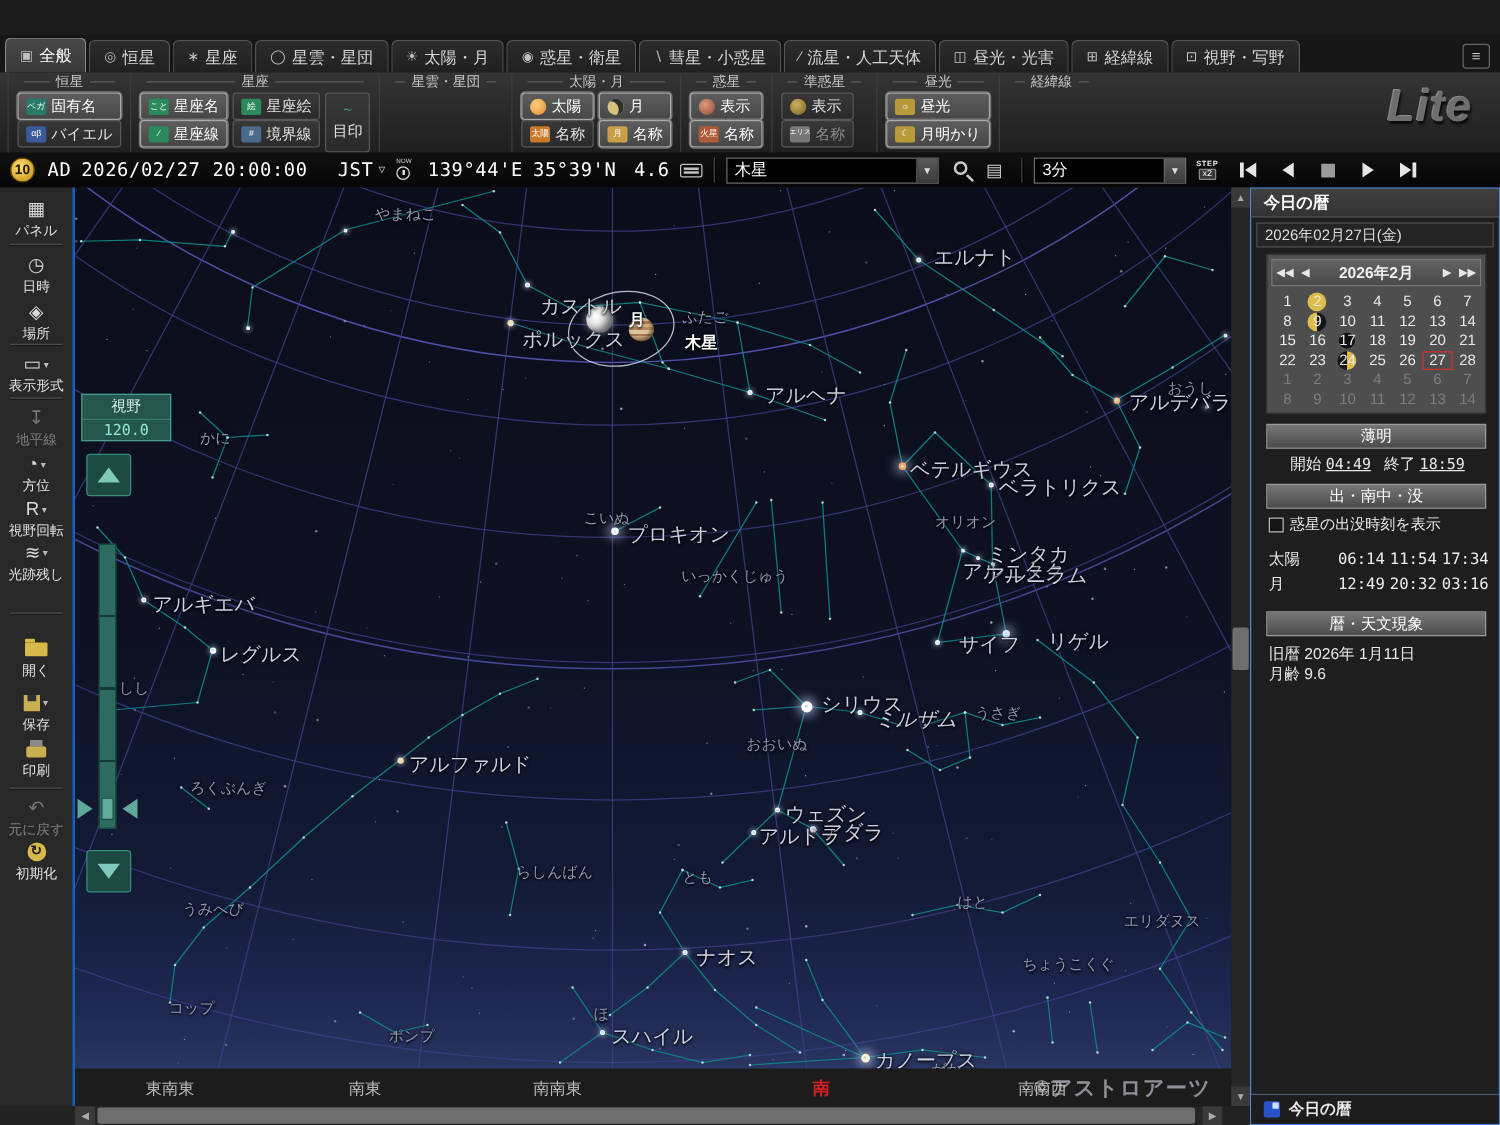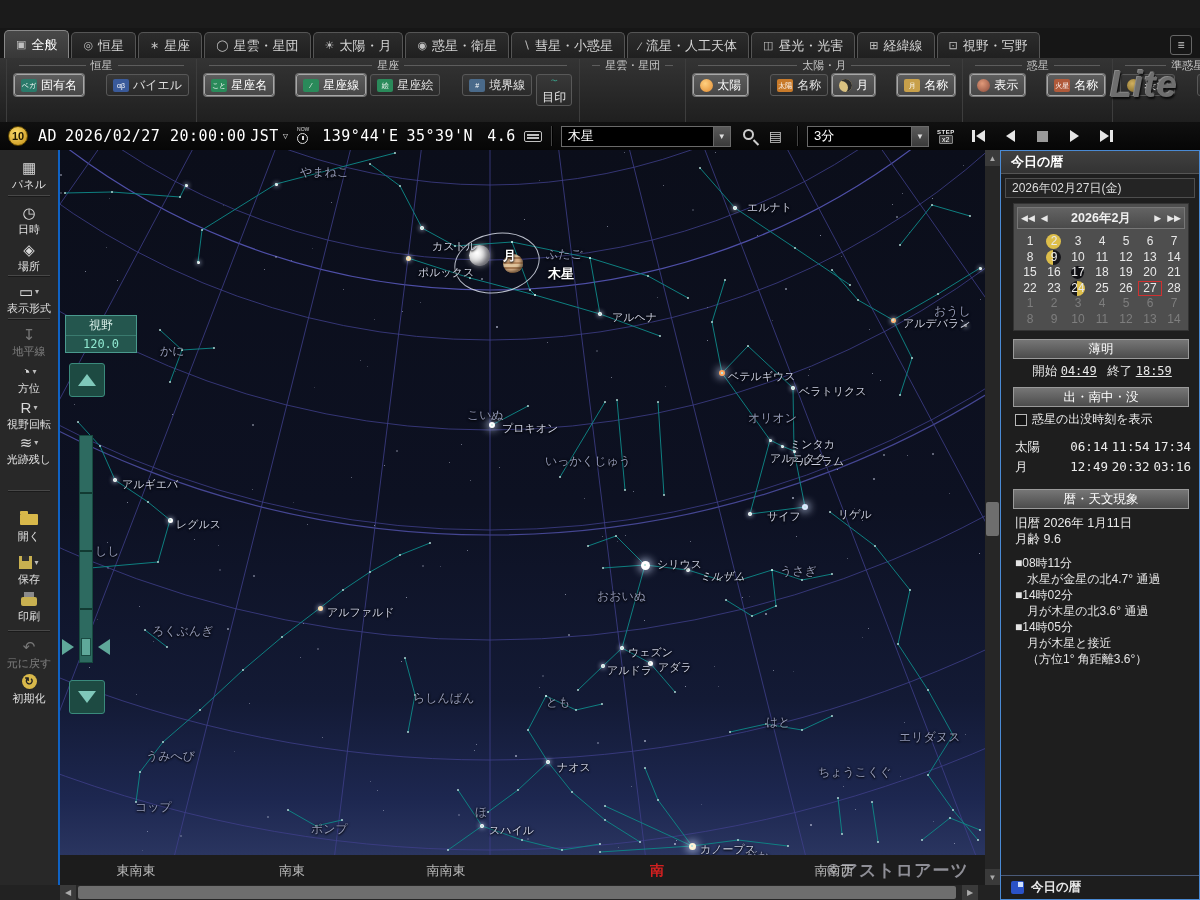--- a/index.html
+++ b/index.html
@@ -22,25 +22,25 @@
 .tab .tic { font-size:11px; color:#c0c0c0; }
 #hamburger { margin-left:auto; margin-right:8px; margin-bottom:3px; width:22px; height:20px; border:1px solid #666; border-radius:3px; color:#ccc; font-size:12px; display:flex; align-items:center; justify-content:center; }
 
 
 #ribbon { position:absolute; left:0; top:58px; width:1200px; height:64px; background:linear-gradient(#343434,#1f1f1f); display:flex; padding:1px 6px 0 6px; }
 .rgroup { padding:0 7px; display:flex; flex-direction:column; border-left:1px solid #3d3d3d; }
 .rgroup:first-child { border-left:none; }
 .glabel { display:flex; align-items:center; height:13px; color:#c9c9c9; font-size:11px; white-space:nowrap; }
 .glabel::before,.glabel::after { content:""; flex:1; min-width:8px; height:1px; background:#5d5d5d; margin:0 5px; }
 .gbody { display:flex; gap:4px; margin-top:2px; }
-.gcol { display:flex; gap:22px; }
+.gcol { display:flex; flex-direction:column; gap:0; }
 .rbtn { display:flex; align-items:center; gap:4px; height:22px; padding:0 6px; border:1px solid #585858; border-radius:3px; background:linear-gradient(#383838,#2a2a2a); color:#e2e2e2; font-size:12px; white-space:nowrap; }
 .rbtn.on { background:linear-gradient(#5d5d5d,#474747); border-color:#a8a8a8; box-shadow:0 0 0 1px #777; color:#fff; }
 .rbtn.dis { color:#8a8a8a; }
-.rbtn.tall { height:32px; flex-direction:column; justify-content:center; padding:2px 5px; gap:2px; }
+.rbtn.tall { height:48px; flex-direction:column; justify-content:center; padding:2px 5px; gap:2px; }
 .ricon { width:16px; height:13px; border-radius:2px; display:flex; align-items:center; justify-content:center; font-size:7px; line-height:1; color:#fff; flex:none; overflow:hidden; }
 .ricon.circle { width:13px; height:13px; border-radius:50%; }
 .ricon.ellipse { width:15px; height:9px; border:2px solid #b56ad6; border-radius:50%; background:transparent; }
 .ricon.crescent { width:13px; height:13px; border-radius:50%; background:#d8c080; box-shadow:inset -4px 2px 0 0 #2e2e2e; }
 #lite-logo { position:absolute; right:22px; top:6px; font-size:36px; font-weight:bold; font-style:italic; color:#6e6e6e; letter-spacing:1px; text-shadow:1px 2px 2px #0a0a0a, -1px -1px 0 #8a8a8a; }
 
 
 #controlbar { position:absolute; left:0; top:122px; width:1200px; height:28px; background:linear-gradient(#101010,#060606); display:flex; align-items:center; color:#fff; font-family:"DejaVu Sans Mono",monospace; font-size:15px; }
 #era-icon { width:20px; height:20px; border-radius:50%; margin:0 10px 0 8px; background:radial-gradient(circle at 40% 35%, #ffe070, #c08a10); border:1px solid #604800; color:#201800; font-size:11px; font-weight:bold; font-family:"Liberation Sans",sans-serif; display:flex; align-items:center; justify-content:center; }
 .cb-text { letter-spacing:.5px; white-space:nowrap; }
@@ -84,21 +84,21 @@
 .ic-printer::before { content:""; position:absolute; top:-5px; left:3px; width:10px; height:5px; background:#8a8a8a; }
 .ic-reset { width:15px; height:15px; border-radius:50%; background:#d8b84a; color:#222; font-size:11px; line-height:15px; text-align:center; font-weight:bold; }
 
 
 #chart { position:absolute; left:60px; top:150px; width:925px; height:705px; overflow:hidden; background:linear-gradient(#0b0e1a 0%, #0d1122 50%, #131a35 78%, #1d2750 92%, #2a3560 100%); }
 #gridsvg,#linesvg { position:absolute; left:0; top:0; }
 .st { position:absolute; border-radius:50%; background:#fff; }
 .dot { position:absolute; border-radius:50%; background:#cdd3e8; }
 .lbl { position:absolute; white-space:nowrap; transform:translateY(-50%); text-shadow:0 0 3px #000,0 1px 2px #000; }
 .lbl-c { color:#9298b5; font-size:12px; }
-.lbl-s { color:#ccd0e2; font-size:11px; }
+.lbl-s { color:#ccd0e2; font-size:16px; }
 .lbl-p { color:#ffffff; font-size:13px; font-weight:bold; }
 #conj-ellipse { position:absolute; border:1px solid rgba(215,220,232,.85); border-radius:50%; transform:rotate(-10deg); }
 #moon-obj { position:absolute; width:21px; height:21px; border-radius:50%; background:radial-gradient(circle at 38% 38%, #ffffff, #d8d8d8 55%, #9f9f9f 90%); box-shadow:inset -4px -2px 5px rgba(70,70,80,.7), 0 0 6px rgba(255,255,255,.5); }
 #jup-obj { position:absolute; width:20px; height:19px; border-radius:50%; background:repeating-linear-gradient(#e0c49c 0 3px, #a87c54 3px 5px, #d8b088 5px 8px, #b88a60 8px 10px); box-shadow:inset -2px -2px 3px rgba(60,40,20,.6); }
 
 #fov-box { position:absolute; left:5px; top:165px; width:72px; border:1px solid #4a9a8e; background:#24564e; text-align:center; }
 #fov-box .r1 { font-size:12px; color:#d8efe8; padding:1px 0; }
 #fov-box .r2 { font-size:12px; color:#8fe8d0; font-family:"DejaVu Sans Mono",monospace; border-top:1px solid #3a7a6e; padding:1px 0; }
 .fovbtn { position:absolute; left:9px; width:36px; height:34px; background:#1d4a42; border:1px solid #3a8a7c; border-radius:3px; display:flex; align-items:center; justify-content:center; }
 .fovbtn .tri-up { width:0; height:0; border-left:9px solid transparent; border-right:9px solid transparent; border-bottom:12px solid #7fc8ba; }
@@ -338,21 +338,21 @@
       </div>
       <div class="rgroup">
         <div class="glabel">経緯線</div>
       </div>
     </div>
 
   <div id="controlbar">
     <div id="era-icon">10</div>
     <span class="cb-text">AD</span>
     <span class="cb-text" style="margin-left:8px">2026/02/27 20:00:00</span>
-    <span class="cb-text" style="margin-left:4px">JST</span>
+    <span class="cb-text" style="margin-left:24px">JST</span>
     <span class="cb-caret">▽</span>
     <span id="ic-now">
         <span class="nowtxt">NOW</span>
         <span class="clock"></span>
       </span>
     <span class="cb-text">139°44'E</span>
     <span class="cb-text" style="margin-left:8px">35°39'N</span>
     <span class="cb-text" style="margin-left:14px">4.6</span>
     <span class="ic-kbd"></span>
     <span class="vsep"></span>
@@ -956,21 +956,21 @@
         <span class="lbl lbl-c" style="left: 537px; top: 446px;">おおいぬ</span>
         <span class="lbl lbl-s" style="left: 267px; top: 462px;">アルファルド</span>
         <span class="lbl lbl-c" style="left: 92px; top: 481px;">ろくぶんぎ</span>
         <span class="lbl lbl-s" style="left: 568px; top: 502px;">ウェズン</span>
         <span class="lbl lbl-s" style="left: 598px; top: 517px;">アダラ</span>
         <span class="lbl lbl-s" style="left: 547px; top: 520px;">アルドラ</span>
         <span class="lbl lbl-c" style="left: 353px; top: 548px;">らしんばん</span>
         <span class="lbl lbl-c" style="left: 486px; top: 552px;">とも</span>
         <span class="lbl lbl-c" style="left: 706px; top: 572px;">はと</span>
         <span class="lbl lbl-c" style="left: 839px; top: 587px;">エリダヌス</span>
-        <span class="lbl lbl-c" style="left: 86px; top: 606px;">うみへび</span>
+        <span class="lbl lbl-c" style="left: 86px; top: 578px;">うみへび</span>
         <span class="lbl lbl-s" style="left: 497px; top: 617px;">ナオス</span>
         <span class="lbl lbl-c" style="left: 758px; top: 622px;">ちょうこくぐ</span>
         <span class="lbl lbl-c" style="left: 75px; top: 657px;">コップ</span>
         <span class="lbl lbl-c" style="left: 415px; top: 662px;">ほ</span>
         <span class="lbl lbl-s" style="left: 429px; top: 680px;">スハイル</span>
         <span class="lbl lbl-c" style="left: 251px; top: 679px;">ポンプ</span>
         <span class="lbl lbl-s" style="left: 640px; top: 699px;">カノープス</span>
         <span class="lbl lbl-c" style="left: 685px; top: 706px;">がか</span>
       </div>
     <div id="fov-box">
@@ -1104,29 +1104,20 @@
           <span class="nm">月</span>
           <span class="tv">12:49</span>
           <span class="tv">20:32</span>
           <span class="tv">03:16</span>
         </div>
       </div>
 
     <div class="rp-bar" style="top:338px">暦・天文現象</div>
     <div class="rp-line" style="top:364px">旧暦 2026年 1月11日</div>
     <div class="rp-line" style="top:380px">月齢 9.6</div>
-    <div class="rp-line" style="top:404px" id="ev-lines">
-        <div class="evline">■08時11分</div>
-        <div class="evline">　水星が金星の北4.7° 通過</div>
-        <div class="evline">■14時02分</div>
-        <div class="evline">　月が木星の北3.6° 通過</div>
-        <div class="evline">■14時05分</div>
-        <div class="evline">　月が木星と接近</div>
-        <div class="evline">　（方位1° 角距離3.6°）</div>
-      </div>
 
     <div id="rp-tabs">
         <div class="rptab">
           <span class="ic-book"></span>
           <span>今日の暦</span>
         </div>
       </div>
   </div>
 
 </div>

